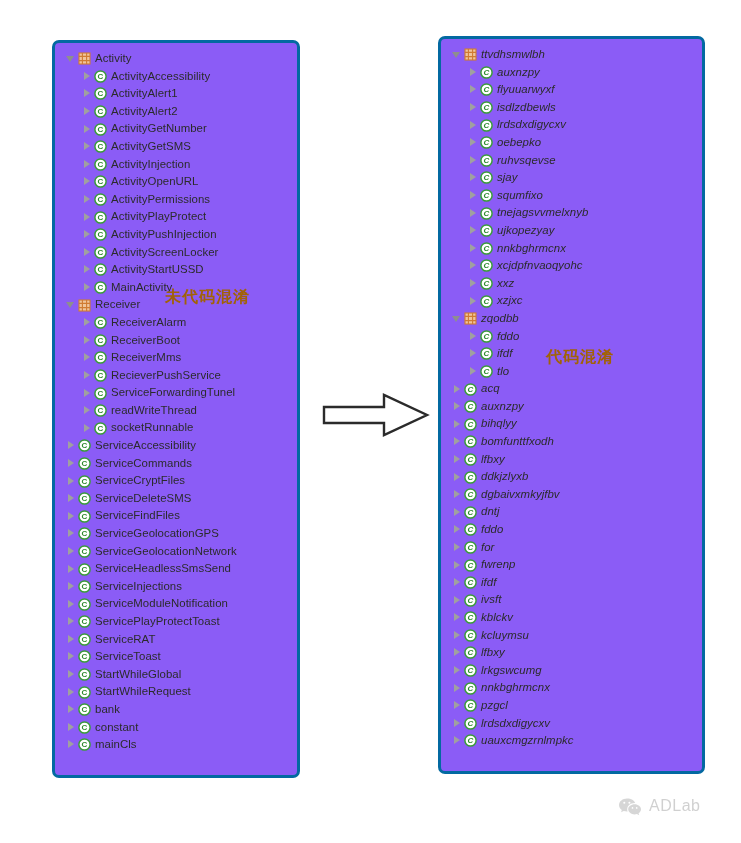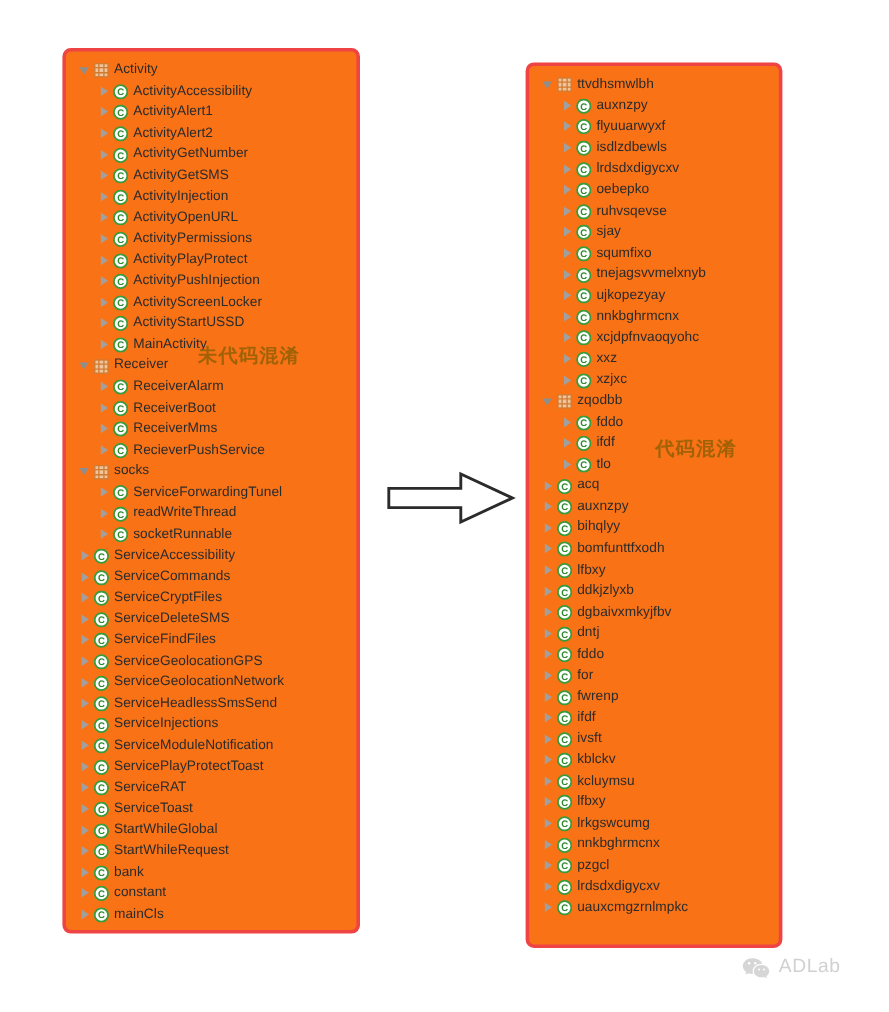--- a/index.html
+++ b/index.html
@@ -11,28 +11,28 @@
     font-family: "Liberation Sans", "DejaVu Sans", sans-serif;
     position: relative;
     overflow: hidden;
   }
 
   .stage { position: relative; width: 741px; height: 843px; }
 
   
   .panel {
     position: absolute;
-    background: #f97316;
-    border: 3px solid #ef4444;
+    background: #8b5cf6;
+    border: 3px solid #0369a1;
     border-radius: 7px;
     padding: 7px 4px 24px 4px;
     overflow: hidden;
   }
   #panel-left  { left: 52px;  top: 40px; width: 248px; height: 738px; }
-  #panel-right { left: 438px; top: 52px; width: 214px; height: 738px; }
+  #panel-right { left: 438px; top: 36px; width: 267px; height: 738px; font-style: italic; }
 
   .tree { list-style: none; }
 
   .node {
     display: flex;
     align-items: center;
     height: 17.6px;
     white-space: nowrap;
     position: relative;
   }
@@ -87,21 +87,21 @@
   .annotation {
     position: absolute;
     color: #a16207;
     font-size: 16px;
     font-weight: bold;
     letter-spacing: 1px;
     white-space: nowrap;
     font-family: "DejaVu Sans", "Liberation Sans", sans-serif;
   }
   #anno-left  { left: 165px; top: 287px; }
-  #anno-right { left: 546px; top: 364px; }
+  #anno-right { left: 546px; top: 347px; }
 
   
   #arrow {
     position: absolute;
     left: 322px;
     top: 392px;
     width: 108px;
     height: 46px;
   }
 
@@ -310,30 +310,20 @@
         </div>
         <div class="node lvl1">
           <span class="twisty collapsed"></span>
           <span class="icon">
             <svg viewBox="0 0 13 13">
               <circle cx="6.5" cy="6.5" r="5.6" fill="#ffffff" stroke="#3a9b3a" stroke-width="1.5"></circle>
               <text x="6.5" y="9.4" text-anchor="middle" font-family="Liberation Sans, sans-serif" font-size="8" font-weight="bold" fill="#2f8a2f">C</text>
             </svg>
           </span>
           <span class="label">RecieverPushService</span>
-        </div>
-        <div class="node lvl0">
-          <span class="twisty expanded"></span>
-          <span class="icon">
-            <svg viewBox="0 0 13 13">
-              <rect x="1" y="1" width="11" height="11" fill="#f0c49a" stroke="#d07b32" stroke-width="1.1"></rect>
-              <path d="M4.4,1 L4.4,12 M8.6,1 L8.6,12 M1,4.4 L12,4.4 M1,8.6 L12,8.6" stroke="#d07b32" stroke-width="1.1"></path>
-            </svg>
-          </span>
-          <span class="label">socks</span>
         </div>
         <div class="node lvl1">
           <span class="twisty collapsed"></span>
           <span class="icon">
             <svg viewBox="0 0 13 13">
               <circle cx="6.5" cy="6.5" r="5.6" fill="#ffffff" stroke="#3a9b3a" stroke-width="1.5"></circle>
               <text x="6.5" y="9.4" text-anchor="middle" font-family="Liberation Sans, sans-serif" font-size="8" font-weight="bold" fill="#2f8a2f">C</text>
             </svg>
           </span>
           <span class="label">ServiceForwardingTunel</span>

